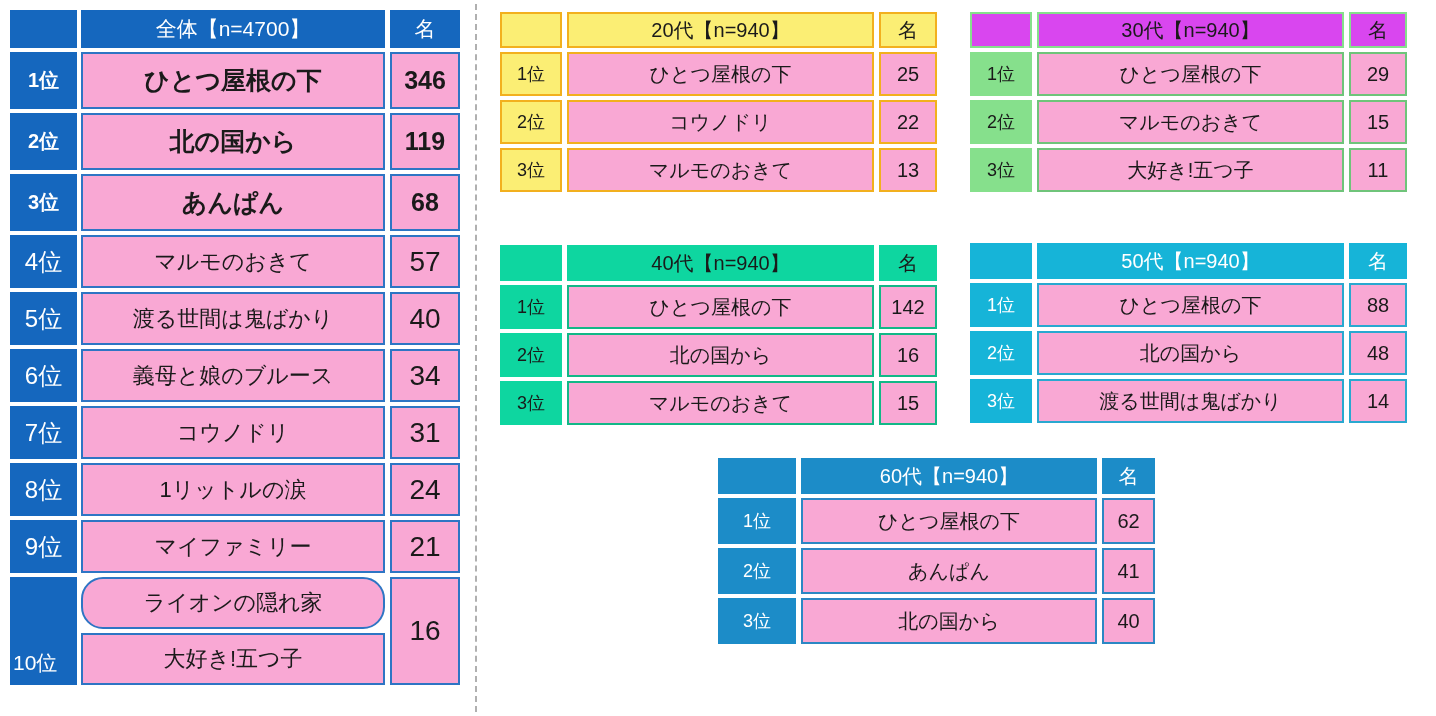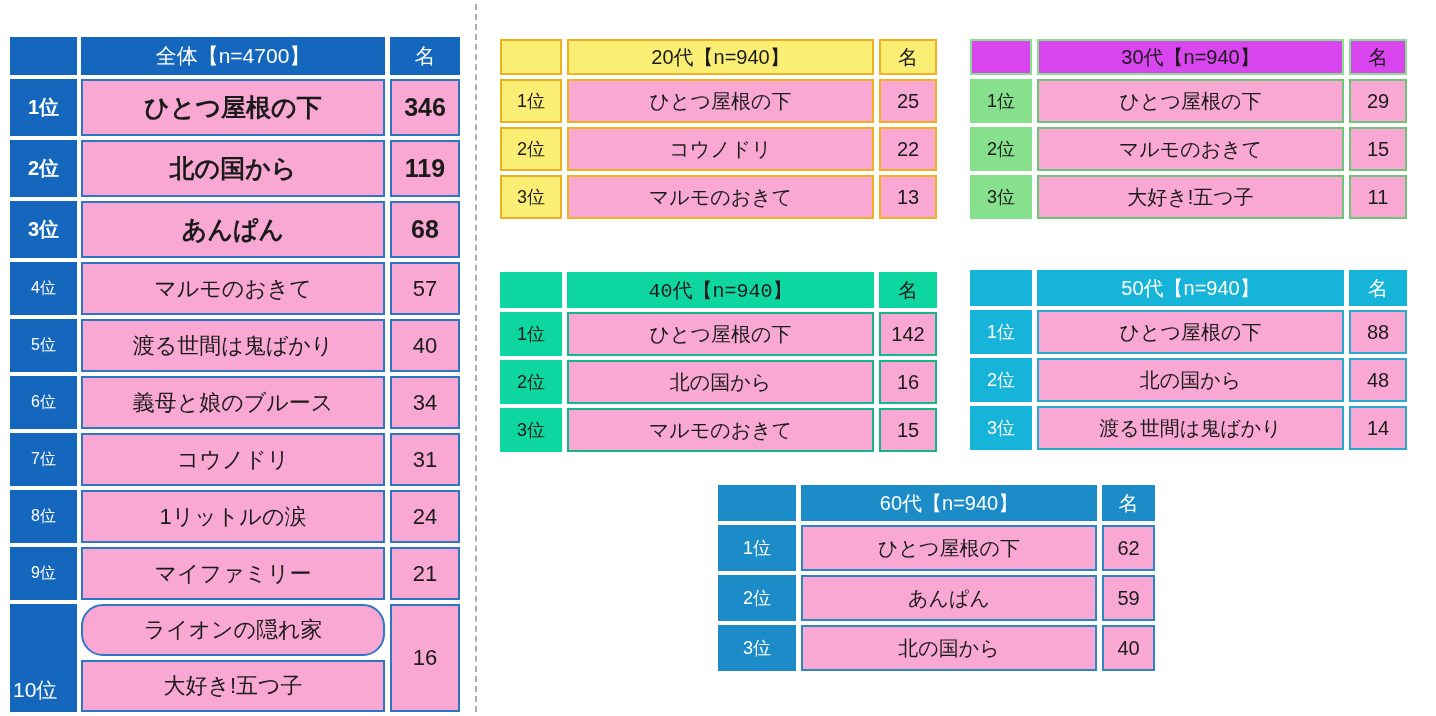--- a/index.html
+++ b/index.html
@@ -14,21 +14,21 @@
 
   
   .divider {
     position: absolute;
     left: 475px; top: 4px;
     width: 0; height: 708px;
     border-left: 2px dashed #b0b0b0;
   }
 
   
-  .tbl { position: absolute; margin-top: 27px; }
+  .tbl { position: absolute; }
 
   .row { display: flex; align-items: stretch; width: 100%; }
 
   
   .hdr-rank, .hdr-title, .hdr-count {
     display: flex; align-items: center; justify-content: center;
     color: #ffffff;
     font-weight: 400;
   }
 
@@ -44,24 +44,24 @@
 
   
   #tbl-overall { left: 10px; top: 10px; width: 452px; }
   #tbl-overall .row { margin-bottom: 4px; }
   #tbl-overall .hdr-rank   { width: 67px;  height: 38px; background: #1567be; margin-right: 4px; }
   #tbl-overall .hdr-title  { width: 304px; height: 38px; background: #1567be; margin-right: 5px;
                              font-size: 21px; }
   #tbl-overall .hdr-count  { width: 70px;  height: 38px; background: #1567be; font-size: 21px; }
 
   #tbl-overall .cell-rank  { width: 67px;  background: #1567be; margin-right: 4px;
-                             font-size: 16px; }
+                             font-size: 24px; }
   #tbl-overall .cell-title { width: 304px; border: 2px solid #2e75c4; margin-right: 5px;
                              font-size: 22px; }
-  #tbl-overall .cell-count { width: 70px;  border: 2px solid #2e75c4; font-size: 22px; }
+  #tbl-overall .cell-count { width: 70px;  border: 2px solid #2e75c4; font-size: 28px; }
 
   #tbl-overall .r-normal .cell-rank,
   #tbl-overall .r-normal .cell-title,
   #tbl-overall .r-normal .cell-count { height: 53px; }
 
   #tbl-overall .top3 .cell-title,
   #tbl-overall .top3 .cell-count { font-weight: bold; font-size: 25px; }
   #tbl-overall .top3 .cell-rank  { font-weight: bold; font-size: 20px; }
   #tbl-overall .top3 .cell-rank,
   #tbl-overall .top3 .cell-title,
@@ -96,21 +96,21 @@
   
   #tbl-30s { left: 970px; top: 12px; width: 437px; }
   #tbl-30s .hdr-rank, #tbl-30s .hdr-title, #tbl-30s .hdr-count {
      background: #d946ef; color: #1a1a1a; border: 2px solid #86e08c; }
   #tbl-30s .cell-rank { background: #86e08c; color: #1a1a1a; border: 2px solid #86e08c; }
   #tbl-30s .cell-title, #tbl-30s .cell-count { border-color: #6fc47a; }
 
   
   #tbl-40s { left: 500px; top: 245px; width: 437px; }
   #tbl-40s .hdr-rank, #tbl-40s .hdr-title, #tbl-40s .hdr-count {
-     background: #0ed6a0; color: #1a1a1a; border: 2px solid #0ed6a0; font-family: Liberation Mono, monospace; }
+     background: #0ed6a0; color: #1a1a1a; border: 2px solid #0ed6a0; }
   #tbl-40s .cell-rank { background: #0ed6a0; color: #1a1a1a; border: 2px solid #0ed6a0; }
   #tbl-40s .cell-title, #tbl-40s .cell-count { border-color: #12b887; }
 
   
   #tbl-50s { left: 970px; top: 243px; width: 437px; }
   #tbl-50s .hdr-rank, #tbl-50s .hdr-title, #tbl-50s .hdr-count {
      background: #16b4d8; color: #ffffff; border: 2px solid #16b4d8; }
   #tbl-50s .cell-rank { background: #16b4d8; color: #ffffff; border: 2px solid #16b4d8; }
   #tbl-50s .cell-title, #tbl-50s .cell-count { border-color: #29a8d0; }
 
@@ -296,21 +296,21 @@
       <div class="hdr-count">名</div>
     </div>
     <div class="row">
       <div class="cell-rank">1位</div>
       <div class="cell-title">ひとつ屋根の下</div>
       <div class="cell-count">62</div>
     </div>
     <div class="row">
       <div class="cell-rank">2位</div>
       <div class="cell-title">あんぱん</div>
-      <div class="cell-count">59</div>
+      <div class="cell-count">41</div>
     </div>
     <div class="row">
       <div class="cell-rank">3位</div>
       <div class="cell-title">北の国から</div>
       <div class="cell-count">40</div>
     </div>
   </div>
 
 </div>
 

